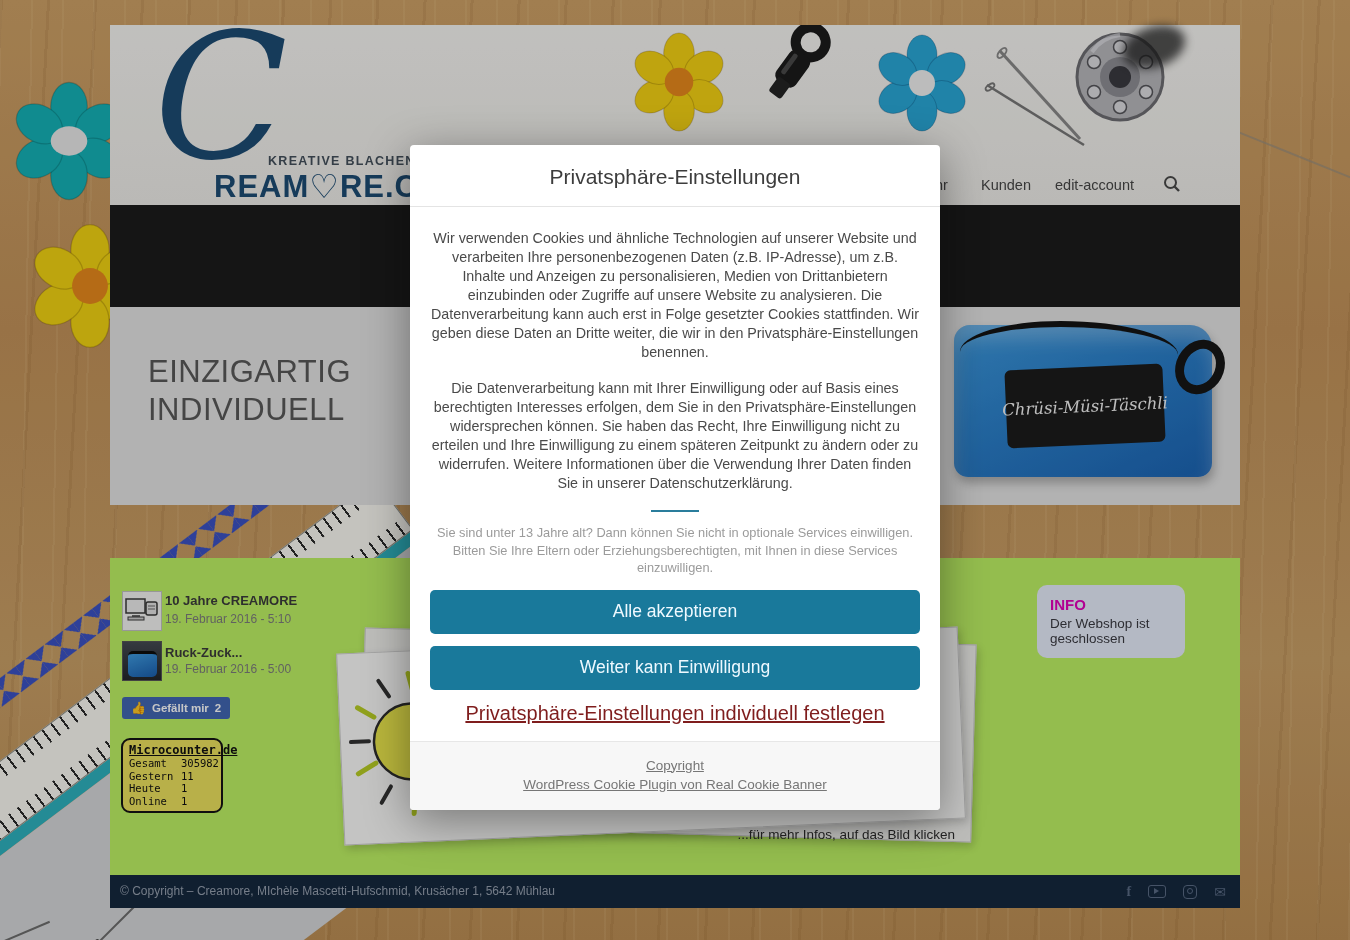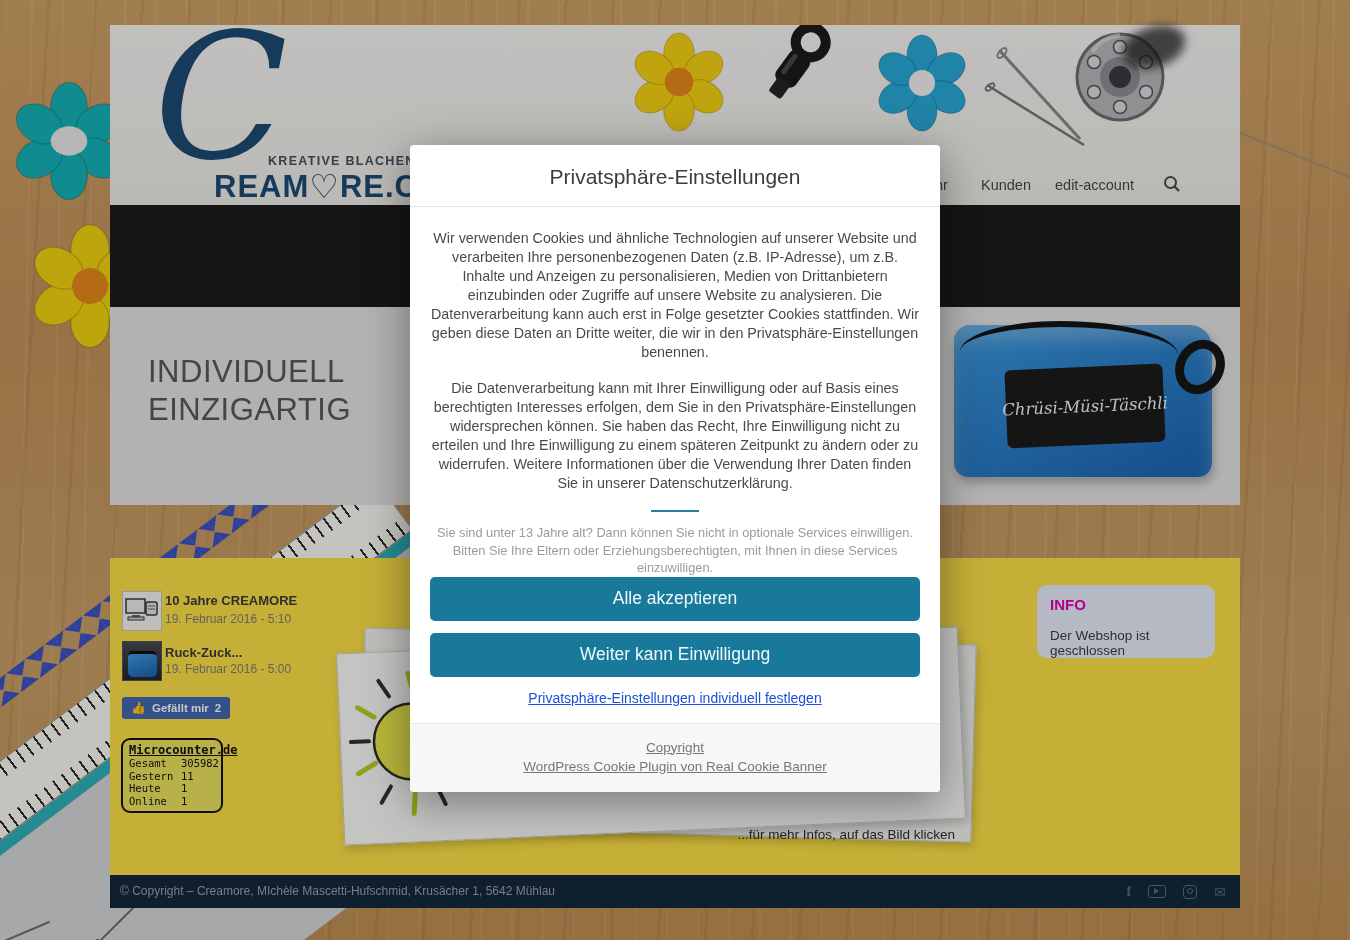--- a/index.html
+++ b/index.html
@@ -36,21 +36,21 @@
   .pin1{left:140px;top:70px;width:95px;transform:rotate(14deg);}
   .pin2{left:260px;top:120px;width:105px;transform:rotate(-8deg);}
 
   .flower svg{display:block;}
 
   
   .sec{left:110px;width:1130px;z-index:2;}
   .sec-header{top:25px;height:180px;background:linear-gradient(180deg,#f7f6f3,#efeeea);}
   .sec-darkband{top:205px;height:102px;background:#1b1b1b;}
   .sec-hero{top:307px;height:198px;background:#e4e4e4;}
-  .sec-main{top:558px;height:317px;background:#fde047;}
+  .sec-main{top:558px;height:317px;background:#bef264;}
   .sec-footer{top:875px;height:33px;background:#15283e;}
 
   
   .logo-c{left:44px;top:-15px;font-family:"DejaVu Serif",serif;font-style:italic;font-size:175px;line-height:175px;color:#1d4c74;}
   .wordmark{left:104px;top:93px;font-size:31px;font-weight:bold;letter-spacing:1px;color:#1d4c74;white-space:nowrap;margin-top:48px;}
   .wordmark .heart{font-weight:normal;font-size:33px;position:relative;top:1px;}
   .logo-sub{left:158px;top:129px;font-size:12.5px;font-weight:bold;letter-spacing:1.3px;color:#44505c;white-space:nowrap;}
   .nav-item{top:152px;font-size:14.5px;color:#474747;cursor:pointer;white-space:nowrap;}
   .nav-hr{left:825px;}
   .nav-kunden{left:871px;}
@@ -81,23 +81,23 @@
   .counter{left:11px;top:180px;width:86px;background:#ece25e;border:2px solid #141414;border-radius:9px;
     padding:3px 6px 4px;font-family:"DejaVu Sans Mono",monospace;color:#111;}
   .counter .ctitle{font-size:12px;font-weight:bold;text-decoration:underline;white-space:nowrap;}
   .counter .crow{font-size:10.5px;line-height:12.5px;white-space:nowrap;}
   .counter .clabel{display:inline-block;width:52px;}
   .papers{left:230px;top:82px;width:625px;height:192px;}
   .paper{position:absolute;background:#fcfcfa;border:1px solid #cccccc;box-shadow:2px 4px 8px rgba(0,0,0,.18);}
   .paper-back{left:22px;top:-4px;width:610px;height:196px;transform:rotate(1.6deg);background:#f2f2ef;}
   .paper-front{left:0;top:0;width:620px;height:190px;transform:rotate(-2.5deg);cursor:pointer;}
   .caption{left:545px;top:269px;width:300px;text-align:right;font-size:13.5px;color:#2e2e2e;}
-  .info-box{left:927px;top:27px;width:178px;height:73px;background:#e7eefb;border-radius:10px;padding:11px 0 0 13px;box-sizing:border-box;}
+  .info-box{left:927px;top:27px;width:148px;height:73px;background:#e7eefb;border-radius:10px;padding:11px 0 0 13px;box-sizing:border-box;}
   .info-title{font-size:15px;font-weight:bold;color:#e400bc;}
-  .info-text{font-size:13.5px;color:#3a3a42;margin-top:15px;}
+  .info-text{font-size:13.5px;color:#3a3a42;margin-top:3px;}
 
   
   .copyright{left:10px;top:0;height:33px;line-height:33px;font-size:12px;color:#96a0af;}
   .social{right:14px;top:0;height:33px;display:flex;align-items:center;gap:17px;color:#5a6b85;}
   .soc{cursor:pointer;display:inline-flex;align-items:center;justify-content:center;}
   .soc-f{font-size:14px;font-weight:bold;font-family:"Liberation Serif",serif;}
   .soc-yt{width:16px;height:11px;border:1.5px solid #5a6b85;border-radius:3px;position:relative;}
   .soc-yt::after{content:"";position:absolute;left:5px;top:2px;border-left:5px solid #5a6b85;border-top:3px solid transparent;border-bottom:3px solid transparent;}
   .soc-ig{width:12px;height:12px;border:1.5px solid #5a6b85;border-radius:4px;position:relative;}
   .soc-ig::after{content:"";position:absolute;left:2.5px;top:2.5px;width:4px;height:4px;border:1.5px solid #5a6b85;border-radius:50%;}
@@ -105,25 +105,25 @@
 
   
   .overlay{position:fixed;inset:0;background:rgba(0,0,0,.22);z-index:50;}
   .dialog{position:absolute;left:410px;top:145px;width:530px;z-index:60;background:#fff;border-radius:4px;
     box-shadow:0 10px 45px rgba(0,0,0,.4);display:flex;flex-direction:column;}
   .dlg-header{padding:20px 20px 17px;text-align:center;border-bottom:1px solid #e4e4e4;}
   .dlg-title{margin:0;font-size:21px;font-weight:normal;color:#3d3d3d;}
   .dlg-body{padding:22px 20px 0;}
   .dlg-p{margin:0 0 17px;font-size:14.3px;line-height:19px;color:#4a4a4a;text-align:center;}
   .dlg-divider{width:48px;height:2px;background:#2a7d9c;margin:0 auto 12px;}
-  .dlg-p.small{font-size:12.8px;line-height:17.5px;color:#9b9b9b;margin-bottom:0;}
+  .dlg-p.small{font-size:12.8px;line-height:17.5px;color:#9b9b9b;margin-bottom:13px;}
   .dlg-btn{display:block;width:100%;height:44px;margin:0 0 12px;background:#19799b;color:#eef9ff;
     font-size:17.5px;border:none;border-radius:5px;cursor:pointer;font-family:inherit;}
   .dlg-link-wrap{text-align:center;margin:8px 0 16px;}
-  .dlg-link{font-size:14px;color:#1d4ed8;text-decoration:underline;cursor:pointer;}
+  .dlg-link{font-size:20px;color:#7f1d1d;text-decoration:underline;cursor:pointer;}
   .dlg-footer{background:#f7f7f7;border-top:1px solid #e7e7e7;border-radius:0 0 4px 4px;
     padding:12px 0 14px;text-align:center;}
   .dlg-footer a{display:block;font-size:13.5px;color:#767676;text-decoration:underline;cursor:pointer;margin:4px 0;}
 </style>
 </head>
 <body>
 
 <div class="abs bg-decor flower" style="left:8px;top:80px;">
   <svg width="122" height="122" viewBox="0 0 100 100">
     <g fill="#15b3b8" stroke="rgba(0,60,60,.25)" stroke-width="1">
@@ -249,22 +249,22 @@
         <circle cx="7.5" cy="7.5" r="5.5" fill="none" stroke="#4a4a4a" stroke-width="2"></circle>
         <line x1="11.5" y1="11.5" x2="16" y2="16" stroke="#4a4a4a" stroke-width="2.4"></line>
       </svg>
   </span>
 </div>
 
 <div class="abs sec sec-darkband"></div>
 
 <div class="abs sec sec-hero">
   <div class="abs hero-text">
+    <div>EINZIGARTIG</div>
     <div>INDIVIDUELL</div>
-    <div>EINZIGARTIG</div>
   </div>
   <div class="abs bag">
     <div class="bag-body"></div>
     <div class="bag-zip"></div>
     <div class="bag-loop"></div>
     <div class="bag-label">
       <span>Chrüsi-Müsi-Täschli</span>
     </div>
   </div>
 </div>

